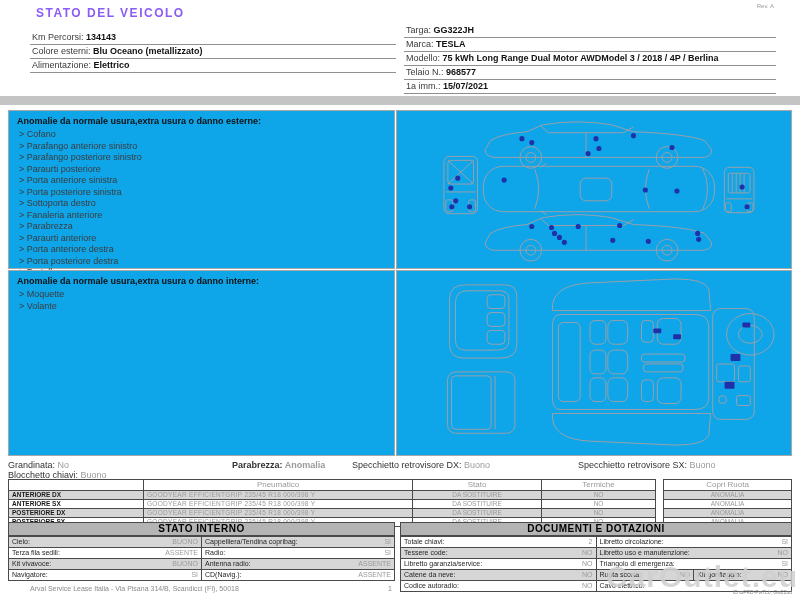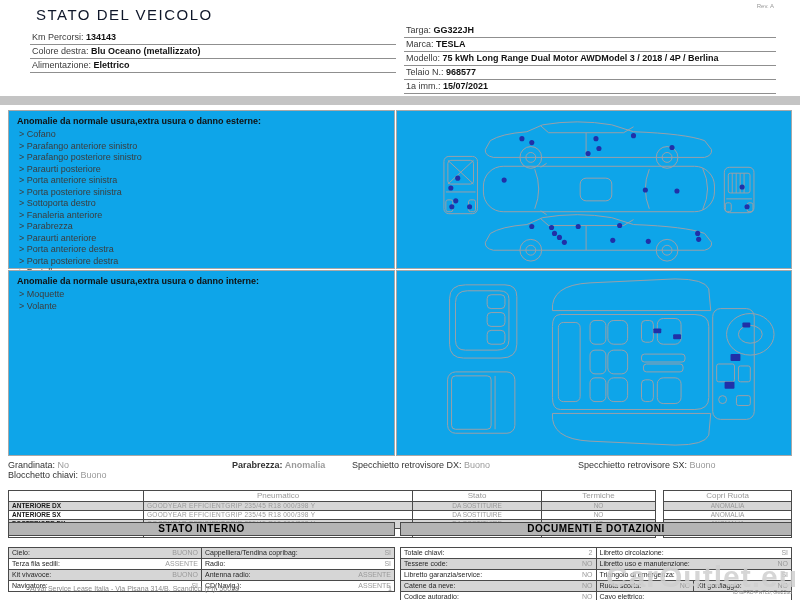--- a/index.html
+++ b/index.html
@@ -1,20 +1,20 @@
 <!DOCTYPE html>
 <html><head>
 <meta charset="utf-8">
 <style>
   html,body{margin:0;padding:0;}
   body{width:800px;height:600px;background:#f6f6f6;font-family:"Liberation Sans",sans-serif;color:#222;}
   #page{position:relative;width:800px;height:600px;background:#ffffff;overflow:hidden;}
 
   
-  .title{position:absolute;left:36px;top:6px;font-size:15px;font-weight:normal;letter-spacing:1.5px;color:#0f172a;}
+  .title{position:absolute;left:36px;top:6px;font-size:12px;font-weight:bold;letter-spacing:1.5px;color:#8b5cf6;}
   .rev{position:absolute;right:26px;top:3px;font-size:6px;color:#999;}
   .info-col{position:absolute;font-size:9px;}
   .info-left{left:30px;top:31px;width:366px;}
   .info-right{left:404px;top:24px;width:372px;}
   .info-row{border-bottom:1px solid #8f8f8f;padding:1px 0 1px 2px;line-height:11px;min-height:11px;}
   .info-row .lbl{color:#3a3a3a;}
   .info-row .val{font-weight:bold;color:#111;}
 
   .divider{position:absolute;left:0;top:96px;width:800px;height:9px;background:#c4c4c4;}
 
@@ -31,21 +31,21 @@
   .anom-item::before{content:"> ";color:#3c3c3c;}
   .diag-svg{width:100%;height:100%;display:block;}
 
   
   .cond{position:absolute;font-size:9px;line-height:10px;white-space:nowrap;}
   .cond .lbl{color:#333;}
   .cond .val{color:#9a9a9a;}
 
   
   .tyres-wrap{position:absolute;left:8px;top:479px;width:784px;display:flex;gap:7px;}
-  table{border-collapse:collapse;margin-top:11px;}
+  table{border-collapse:collapse;}
   .ttable{width:648px;}
   .ctable{width:129px;padding-left:40px;}
   .ttable td,.ttable th,.ctable td,.ctable th{border:1px solid #4a4a4a;font-size:6.5px;height:8px;line-height:8px;padding:0 3px;overflow:hidden;white-space:nowrap;}
   .ttable th,.ctable th{color:#9a9a9a;font-weight:normal;font-size:8px;height:10px;line-height:10px;text-align:center;background:#fff;}
   .trow-odd td{background:#d6d6d6;}
   .trow-even td{background:#ffffff;}
   td.pos{font-weight:bold;color:#1a1a1a;width:128px;}
   td.spec{color:#9a9a9a;width:262px;letter-spacing:.3px;}
   td.stato{color:#9a9a9a;text-align:center;width:122px;}
   td.term{color:#9a9a9a;text-align:center;}
@@ -77,21 +77,21 @@
 </head>
 <body>
 
 <div id="page">
 
   <div class="title">STATO DEL VEICOLO</div>
   <div class="rev">Rev. A</div>
 
   <div class="info-col info-left">
     <div class="info-row"><span class="lbl">Km Percorsi:</span> <span class="val">134143</span></div>
-    <div class="info-row"><span class="lbl">Colore destra:</span> <span class="val">Blu Oceano (metallizzato)</span></div>
+    <div class="info-row"><span class="lbl">Colore esterni:</span> <span class="val">Blu Oceano (metallizzato)</span></div>
     <div class="info-row"><span class="lbl">Alimentazione:</span> <span class="val">Elettrico</span></div>
   </div>
 
   <div class="info-col info-right">
     <div class="info-row"><span class="lbl">Targa:</span> <span class="val">GG322JH</span></div>
     <div class="info-row"><span class="lbl">Marca:</span> <span class="val">TESLA</span></div>
     <div class="info-row"><span class="lbl">Modello:</span> <span class="val">75 kWh Long Range Dual Motor AWDModel 3 / 2018 / 4P / Berlina</span></div>
     <div class="info-row"><span class="lbl">Telaio N.:</span> <span class="val">968577</span></div>
     <div class="info-row"><span class="lbl">1a imm.:</span> <span class="val">15/07/2021</span></div>
   </div>

